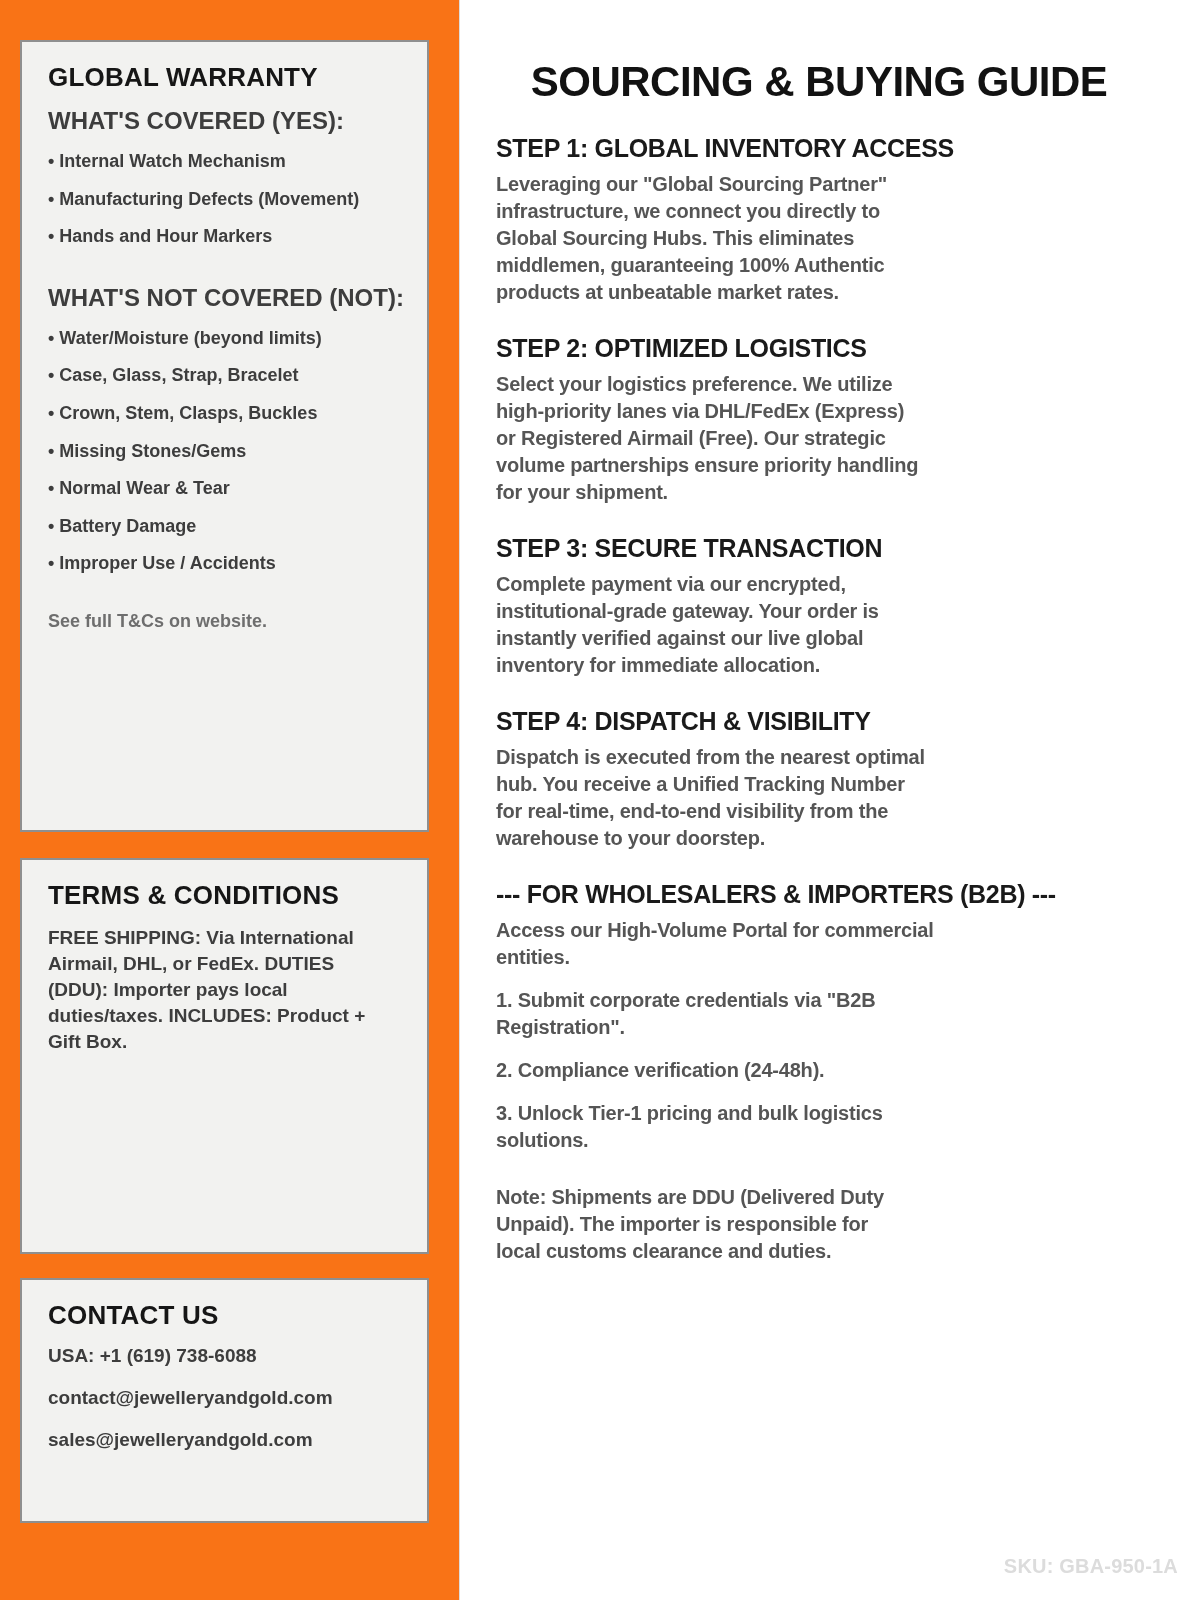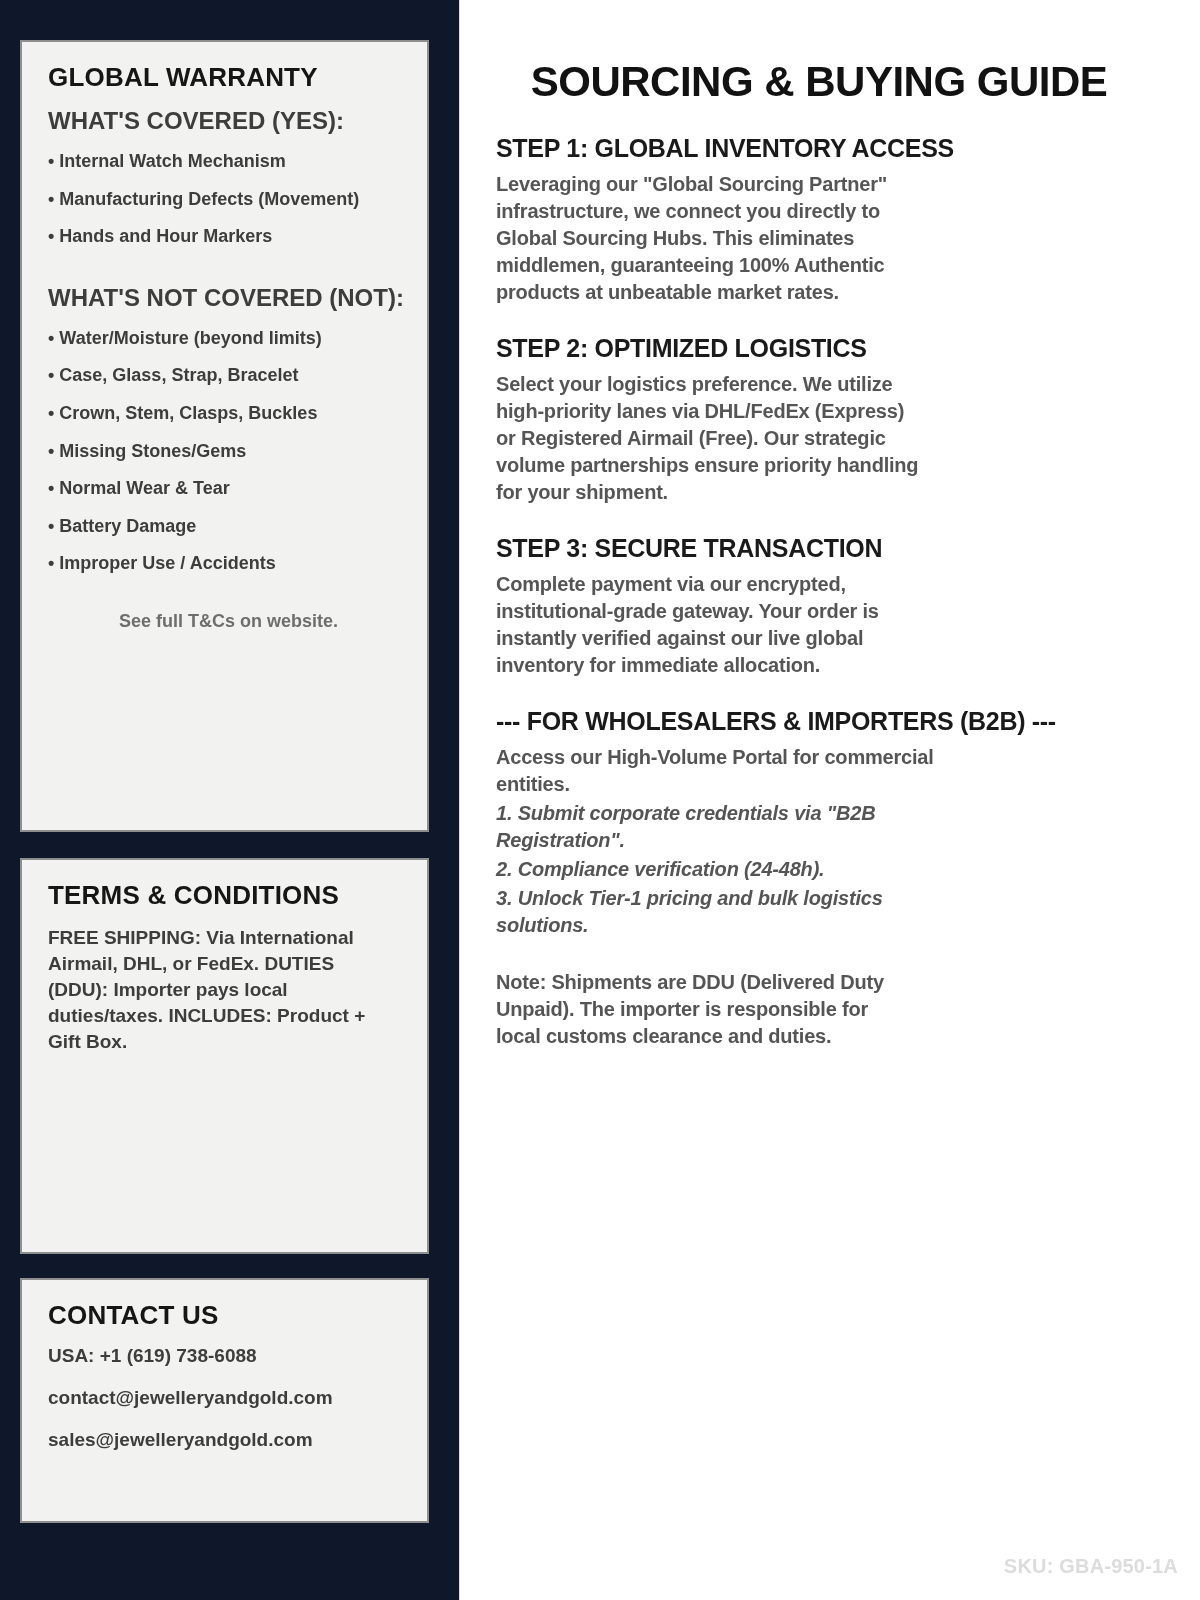--- a/index.html
+++ b/index.html
@@ -6,21 +6,21 @@
   body {
     width:1200px; height:1600px;
     font-family:"Liberation Sans", sans-serif;
     -webkit-font-smoothing:antialiased;
   }
   .page { display:flex; width:1200px; height:1600px; overflow:hidden; }
 
   
   .sidebar {
     width:460px; min-width:460px; box-sizing:border-box;
-    background:#0f172a;
+    background:#f97316;
     border-right:1px solid #dcdcdc;
     padding:40px 30px 0 20px;
   }
   .box {
     box-sizing:border-box;
     border:2px solid #8f8f8f;
     background:#f2f2f0;
     padding:20px 18px 16px 26px;
   }
   .box-warranty { height:792px; margin-bottom:26px; }
@@ -36,21 +36,21 @@
   }
   .box h3.gap-head { margin-top:36px; }
   .box ul { list-style:none; margin:0; padding:0; }
   .box li {
     font-size:18px; font-weight:bold; color:#3d3d3d;
     margin-bottom:16px; line-height:1.2;
   }
   .box li::before { content:"• "; }
   .footnote {
     margin:36px 0 0 0;
-    font-size:18px; font-weight:bold; color:#6e6e6e;text-align:center;
+    font-size:18px; font-weight:bold; color:#6e6e6e;
   }
   .terms-body {
     margin:0; white-space:pre-line;
     font-size:19px; font-weight:bold; color:#3d3d3d; line-height:26px;
   }
   .contact-line {
     margin:0 0 20px 0;
     font-size:19px; font-weight:bold; color:#3d3d3d;
   }
 
@@ -68,21 +68,21 @@
   .section { margin-top:28px; }
   .step-heading {
     margin:0;
     font-size:25px; font-weight:800; color:#1a1a1a; letter-spacing:-0.3px;
   }
   .section p, .b2b p {
     margin:8px 0 0 0; white-space:pre-line;
     font-size:20px; font-weight:bold; color:#555555;
     line-height:27px; letter-spacing:-0.2px;
   }
-  .b2b p.para { margin-top:2px;font-style:italic; }
+  .b2b p.para { margin-top:16px; }
   .b2b p.note { margin-top:30px; }
   .sku {
     position:absolute; right:22px; bottom:22px;
     font-size:20px; font-weight:bold; color:#dcdcdc; letter-spacing:0.2px;
   }
 </style>
 </head>
 <body>
 
 <div class="page">
@@ -151,20 +151,27 @@
     </section>
 
     <section class="section">
       <h2 class="step-heading">STEP 3: SECURE TRANSACTION</h2>
       <p>Complete payment via our encrypted,
 institutional-grade gateway. Your order is
 instantly verified against our live global
 inventory for immediate allocation.</p>
     </section>
 
+    <section class="section">
+      <h2 class="step-heading">STEP 4: DISPATCH &amp; VISIBILITY</h2>
+      <p>Dispatch is executed from the nearest optimal
+hub. You receive a Unified Tracking Number
+for real-time, end-to-end visibility from the
+warehouse to your doorstep.</p>
+    </section>
 
     <section class="section b2b">
       <h2 class="step-heading">--- FOR WHOLESALERS &amp; IMPORTERS (B2B) ---</h2>
       <p>Access our High-Volume Portal for commercial
 entities.</p>
       <p class="para">1. Submit corporate credentials via "B2B
 Registration".</p>
       <p class="para">2. Compliance verification (24-48h).</p>
       <p class="para">3. Unlock Tier-1 pricing and bulk logistics
 solutions.</p>

